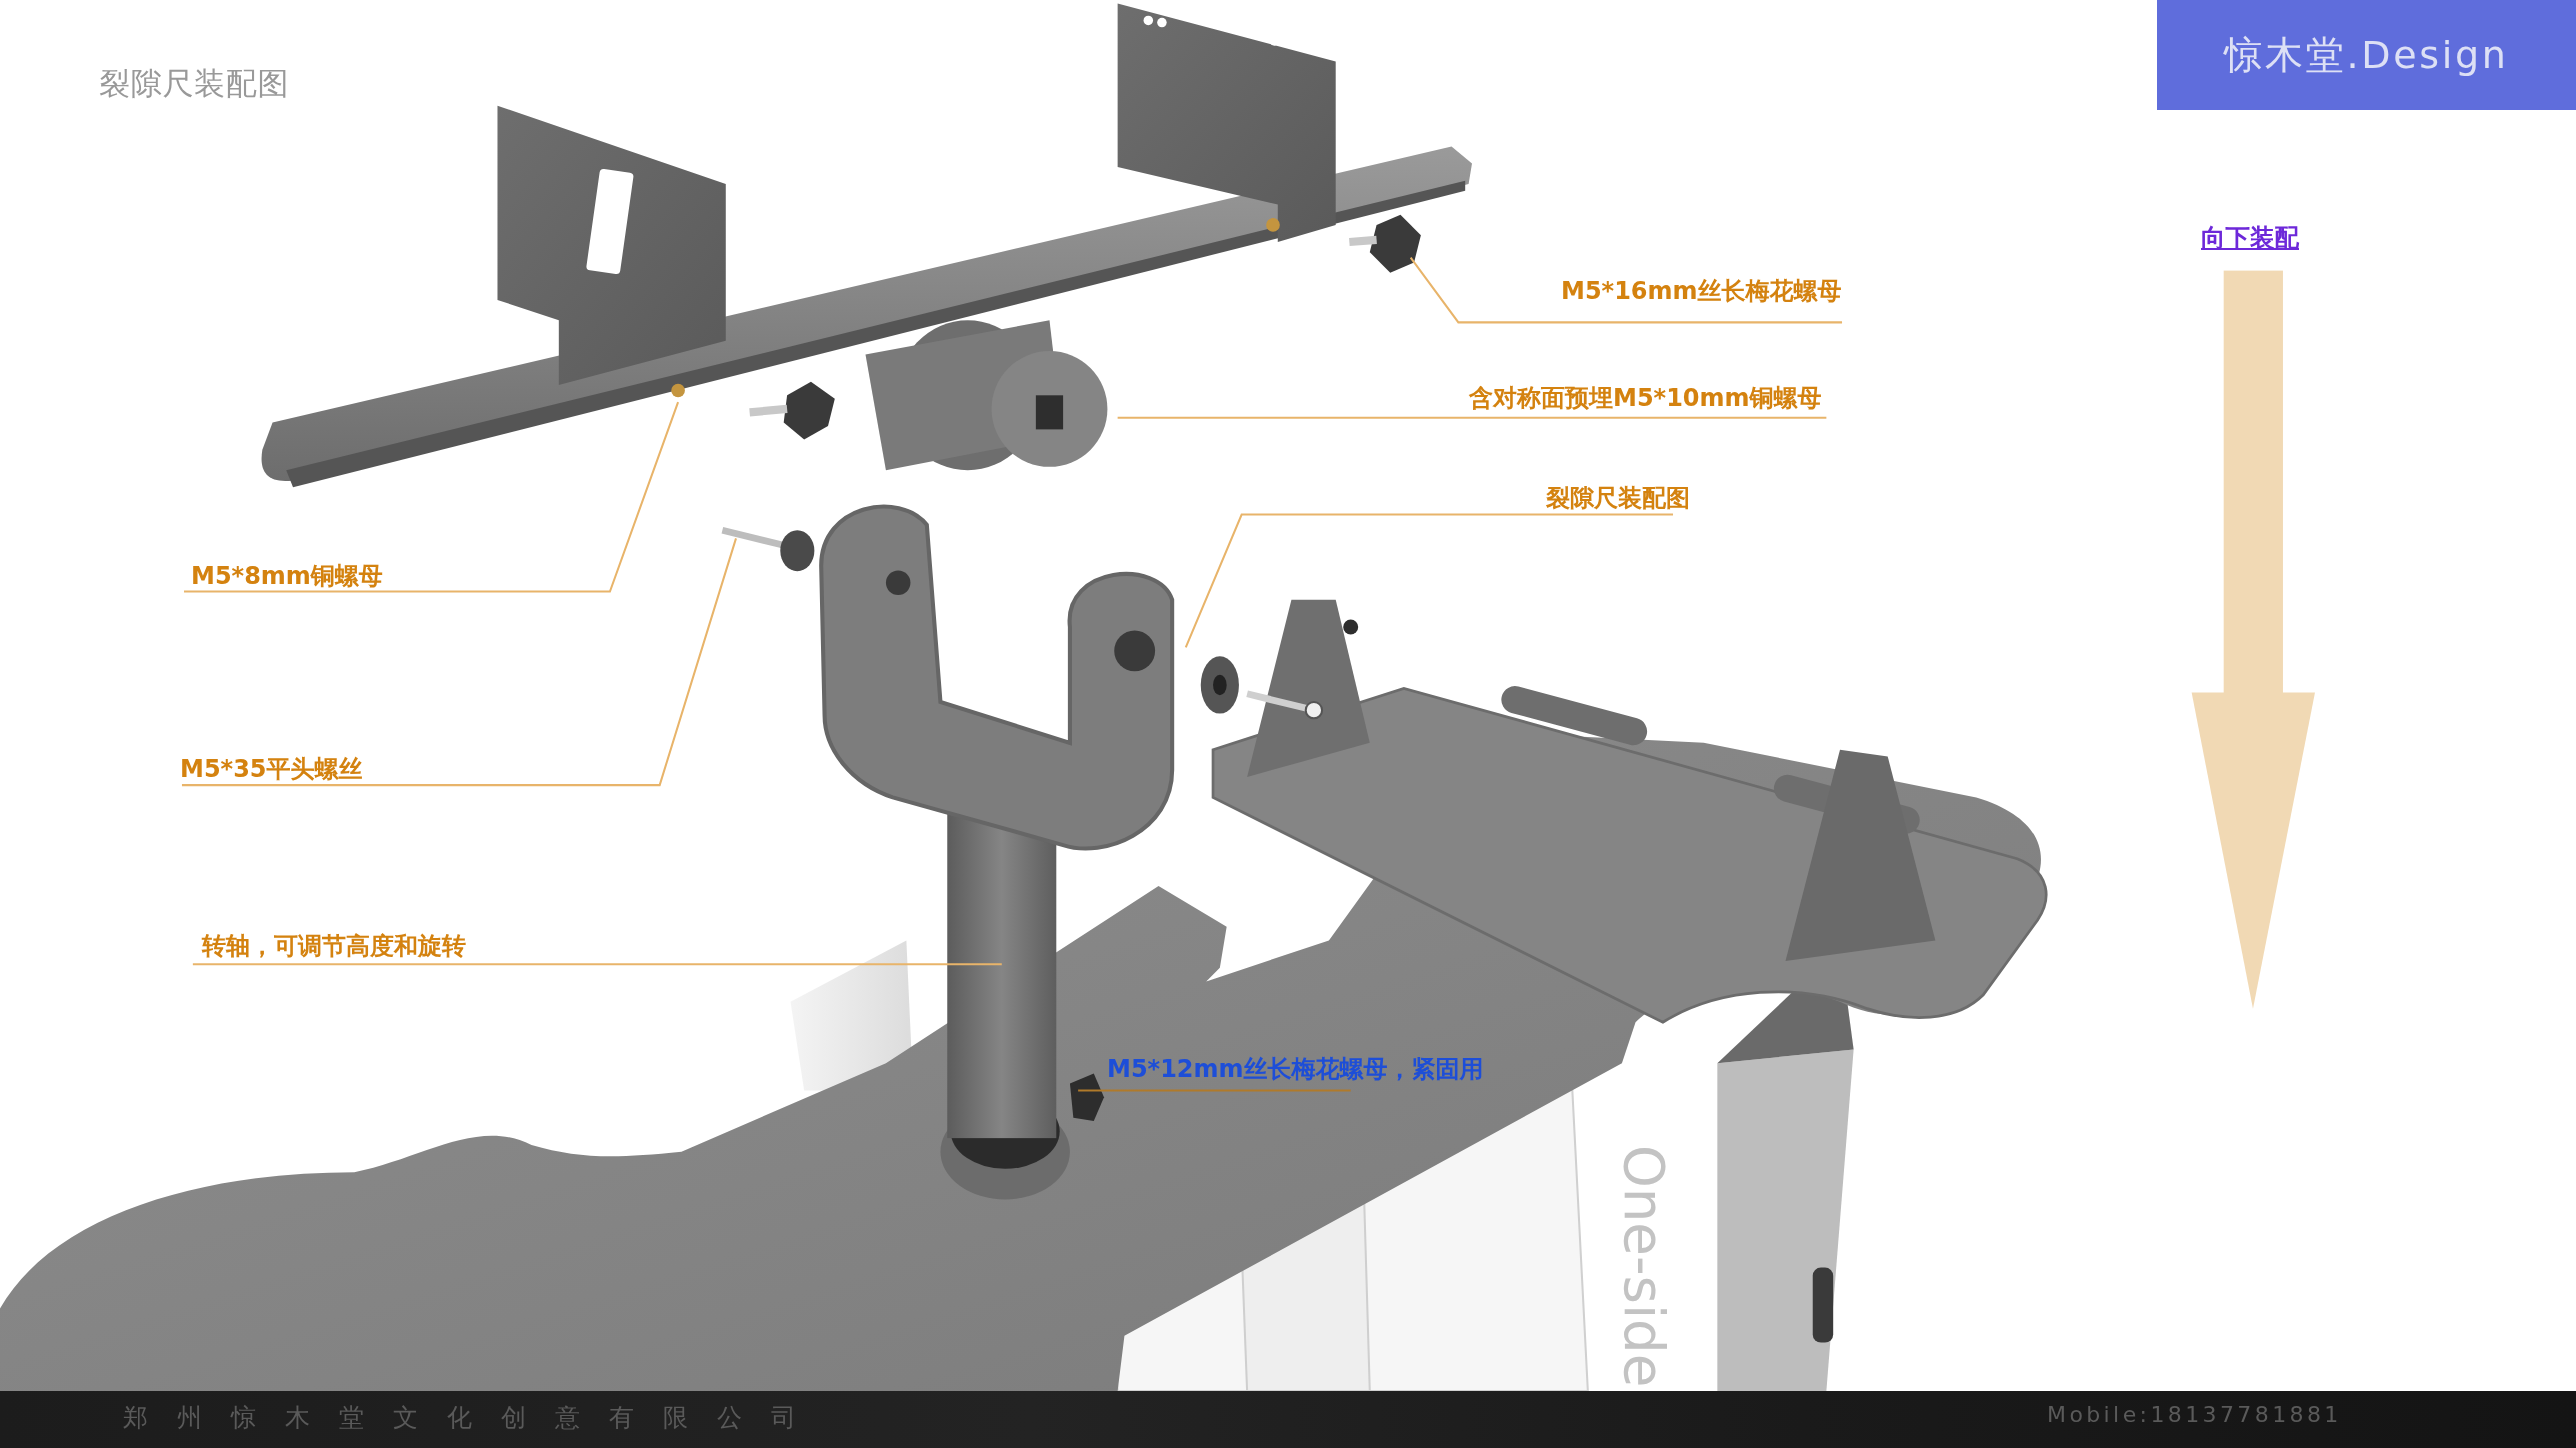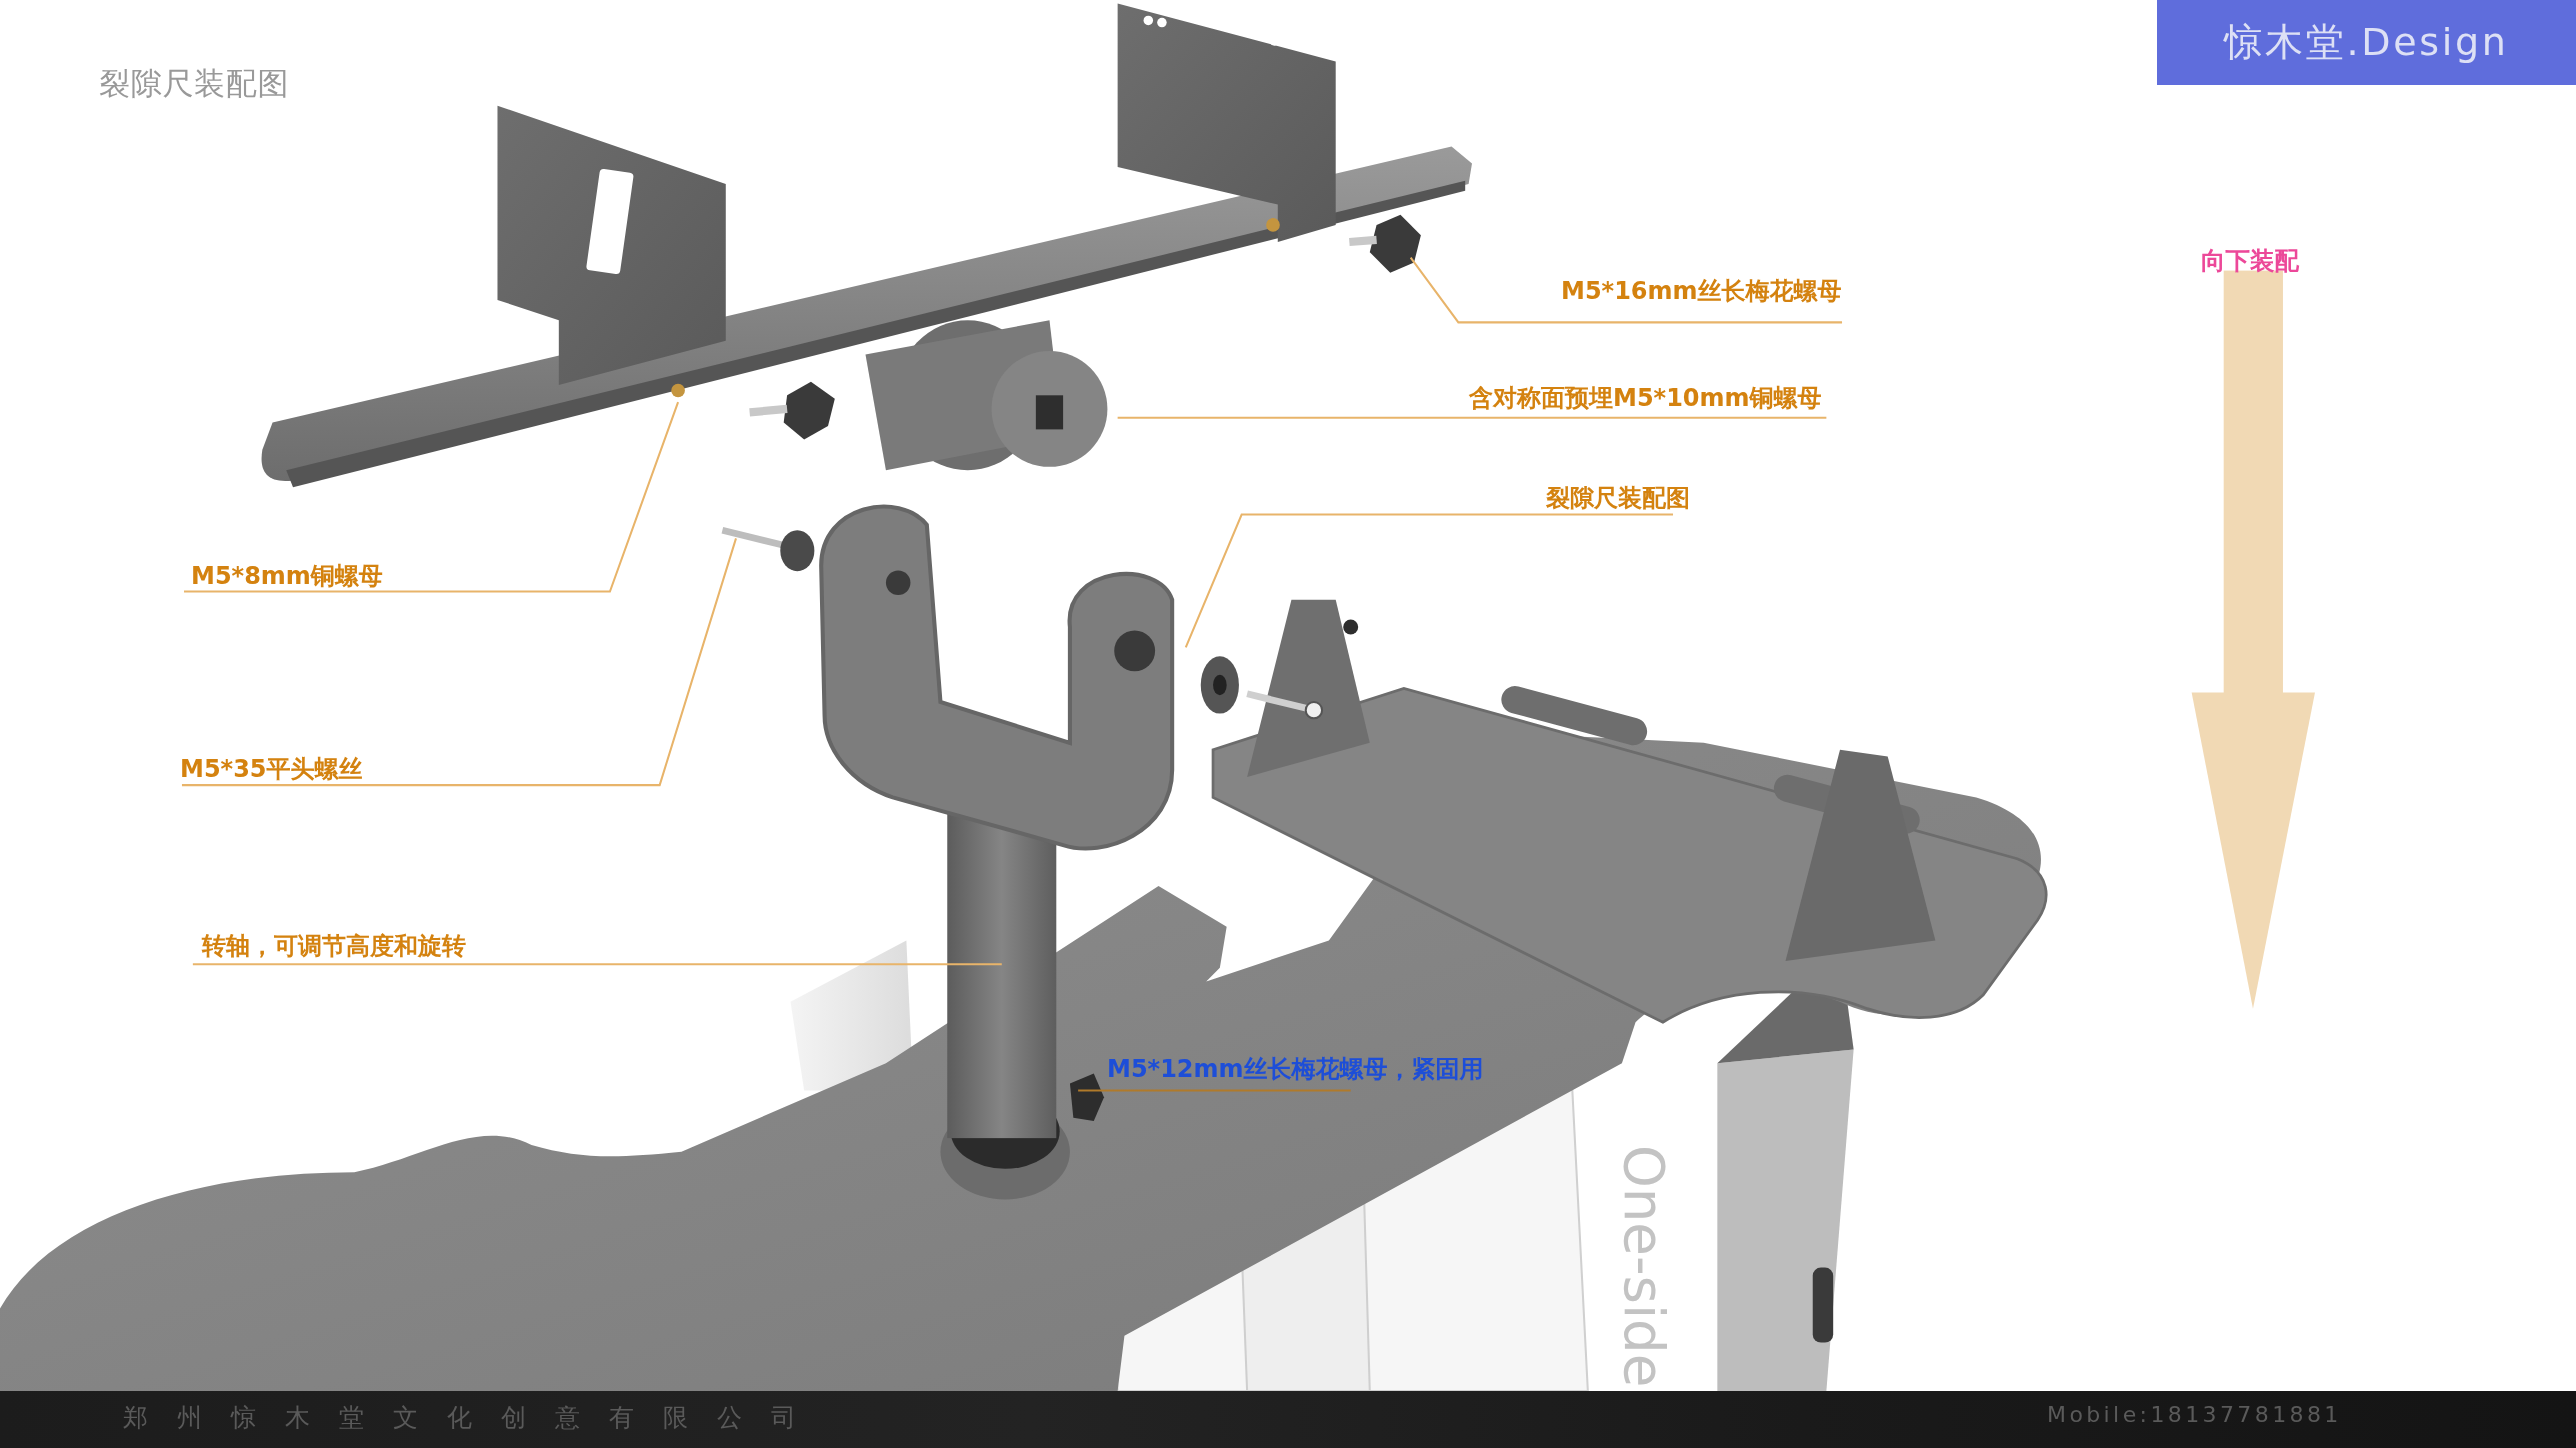--- a/index.html
+++ b/index.html
@@ -1,24 +1,24 @@
 <!DOCTYPE html>
 <html style="font-size:11px"><head>
 <meta charset="utf-8">
 <style>
   html, body { margin: 0; padding: 0; }
   body { width: 2576px; height: 1449px; position: relative; overflow: hidden; background: #ffffff; font-family: "DejaVu Sans", "Liberation Sans", sans-serif; }
   .abs { position: absolute; }
   #page-title { left: 99px; top: 63px; font-size: 31px; color: #999999; letter-spacing: 0.7px; white-space: nowrap; text-align: center; }
-  #brand-badge { left: 2157px; top: 0; width: 419px; height: 85px; background: #5f6ddc; display: flex; align-items: center; justify-content: center; }
+  #brand-badge { left: 2157px; top: 0; width: 419px; height: 110px; background: #5f6ddc; display: flex; align-items: center; justify-content: center; }
   #brand-badge span { color: #dde0f5; font-size: 38px; letter-spacing: 2.7px; white-space: nowrap; }
   #illustration { left: 0; top: 0; width: 2576px; height: 1391px; }
   .callout { font-size: 24px; color: #d4820f; white-space: nowrap; font-weight: bold; }
   .callout.yellow { color: #1d4ed8; }
-  #direction-label { left: 2201px; top: 244px; font-size: 24.5px; color: #ec4899; font-weight: bold; white-space: nowrap; }
+  #direction-label { left: 2201px; top: 221px; font-size: 24.5px; color: #6d28d9; font-weight: bold; white-space: nowrap; text-decoration: underline; }
   #footer { left: 0; top: 1391px; width: 2576px; height: 58px; background: linear-gradient(90deg, #1c1c1c, #232323 40%, #1a1a1a 70%, #141414); }
   #footer-company { left: 123px; top: 1401px; font-size: 25px; color: #5a5a5a; letter-spacing: 29px; white-space: nowrap; }
   #footer-phone { left: 2047px; top: 1402px; font-size: 22px; color: #5a5a5a; letter-spacing: 3.4px; white-space: nowrap; font-family: "DejaVu Sans", sans-serif; }
 </style>
 </head>
 <body>
 
 <svg id="illustration" class="abs" viewBox="0 0 3780 2041" xmlns="http://www.w3.org/2000/svg">
   <defs>
     <linearGradient id="gBar" x1="0" y1="0" x2="0" y2="1">

